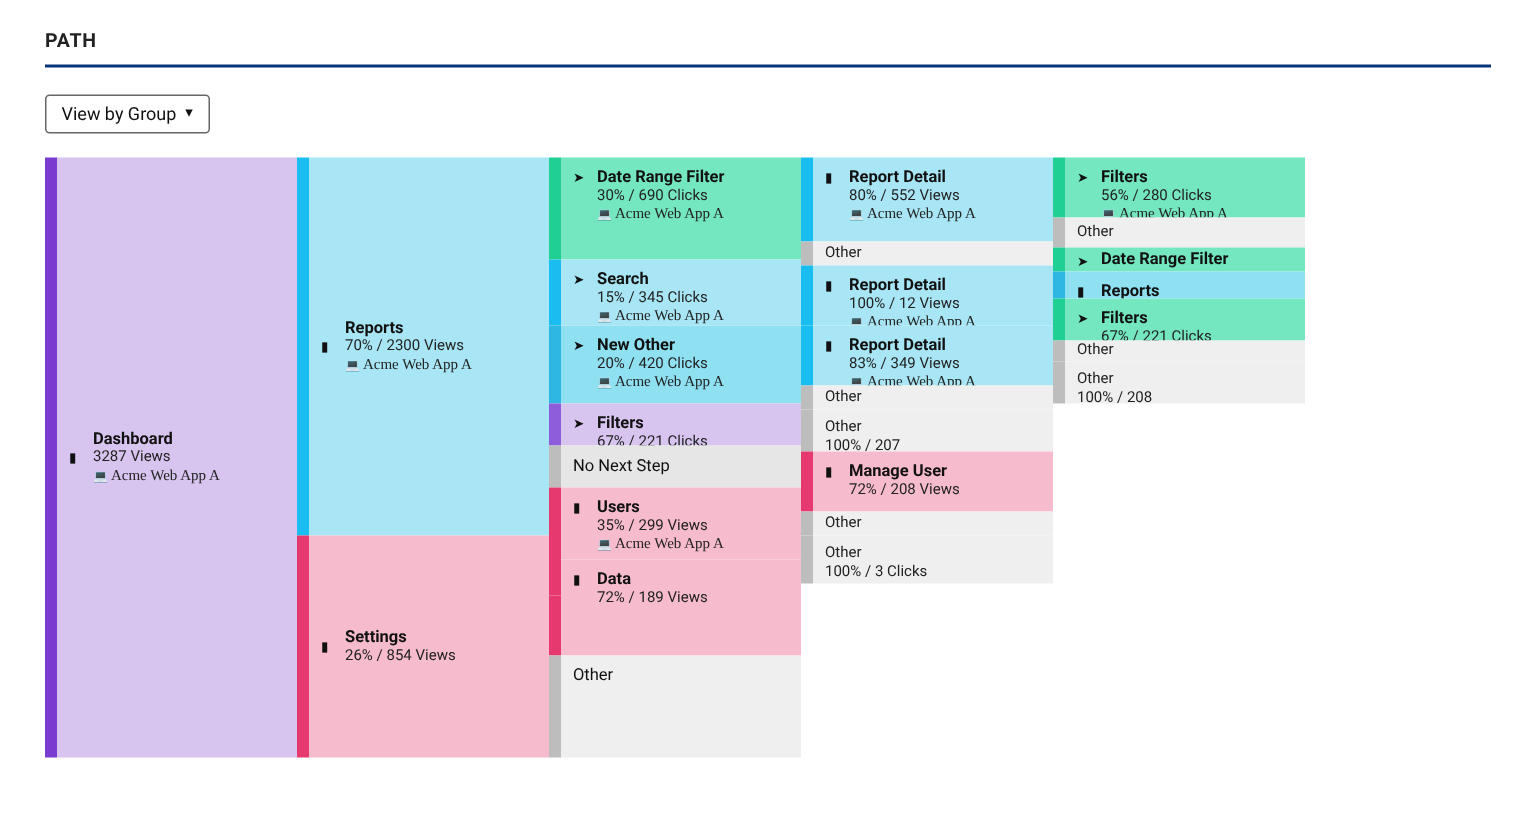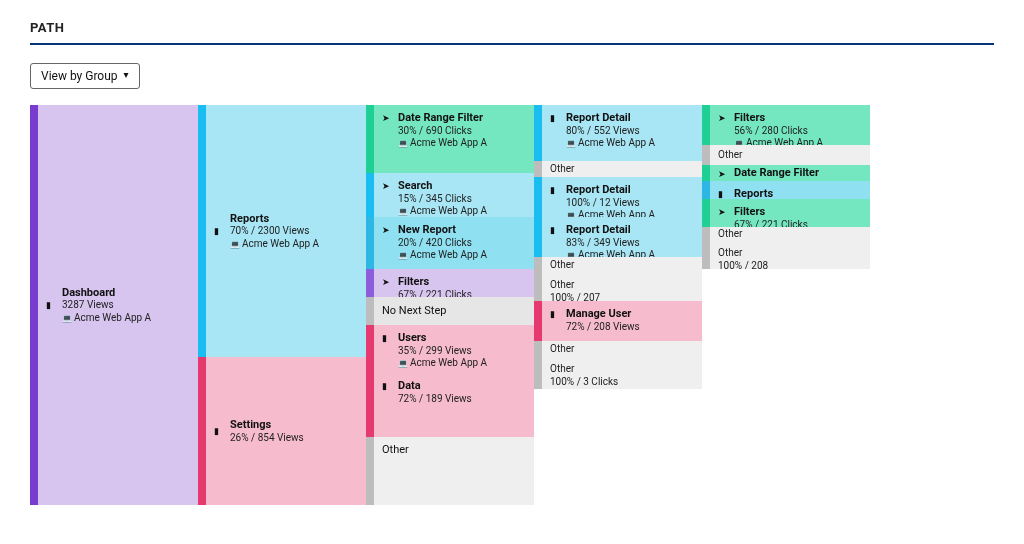--- a/index.html
+++ b/index.html
@@ -17,21 +17,21 @@
   .col { display: flex; flex-direction: column; }
   .stripe { width: 8px; }
   .nodes { width: 160px; display: flex; flex-direction: column; }
   .node { display: flex; align-items: flex-start; gap: 6px; padding: 6px 8px; overflow: hidden; }
   .node.center { align-items: center; }
   .ico { width: 10px; flex: 0 0 10px; font-size: 9px; margin-top: 2px; color: #111; }
   .node.center .ico { margin-top: 0; }
   .txt { display: flex; flex-direction: column; line-height: 1.25; min-width: 0; }
   .title { font-size: 11px; font-weight: 700; white-space: nowrap; overflow: hidden; text-overflow: ellipsis; }
   .stat { font-size: 10px; color: #222; white-space: nowrap; }
-  .app { font-size: 10px; color: #222; white-space: nowrap; }
+  .app { font-size: 10px; color: #222; white-space: nowrap; font-family: Liberation Serif, serif; }
   .app::before { content: "💻 "; font-size: 8px; }
   
   .c-purple { background: #d7c4ef; }
   .s-purple { background: #7a3bd1; }
   .c-cyan   { background: #a8e6f5; }
   .s-cyan   { background: #19bdf0; }
   .c-green  { background: #74e7c1; }
   .s-green  { background: #1fcf93; }
   .c-blue   { background: #8fe1f2; }
   .s-blue   { background: #2fb7e3; }
@@ -116,21 +116,21 @@
       <span class="ico">➤</span>
       <div class="txt">
         <span class="title">Search</span>
         <span class="stat">15% / 345 Clicks</span>
         <span class="app">Acme Web App A</span>
       </div>
     </div>
     <div class="node c-blue" style="flex:0 0 13%;">
       <span class="ico">➤</span>
       <div class="txt">
-        <span class="title">New Report</span>
+        <span class="title">New Other</span>
         <span class="stat">20% / 420 Clicks</span>
         <span class="app">Acme Web App A</span>
       </div>
     </div>
     <div class="node c-lilac" style="flex:0 0 7%;">
       <span class="ico">➤</span>
       <div class="txt">
         <span class="title">Filters</span>
         <span class="stat">67% / 221 Clicks</span>
 

